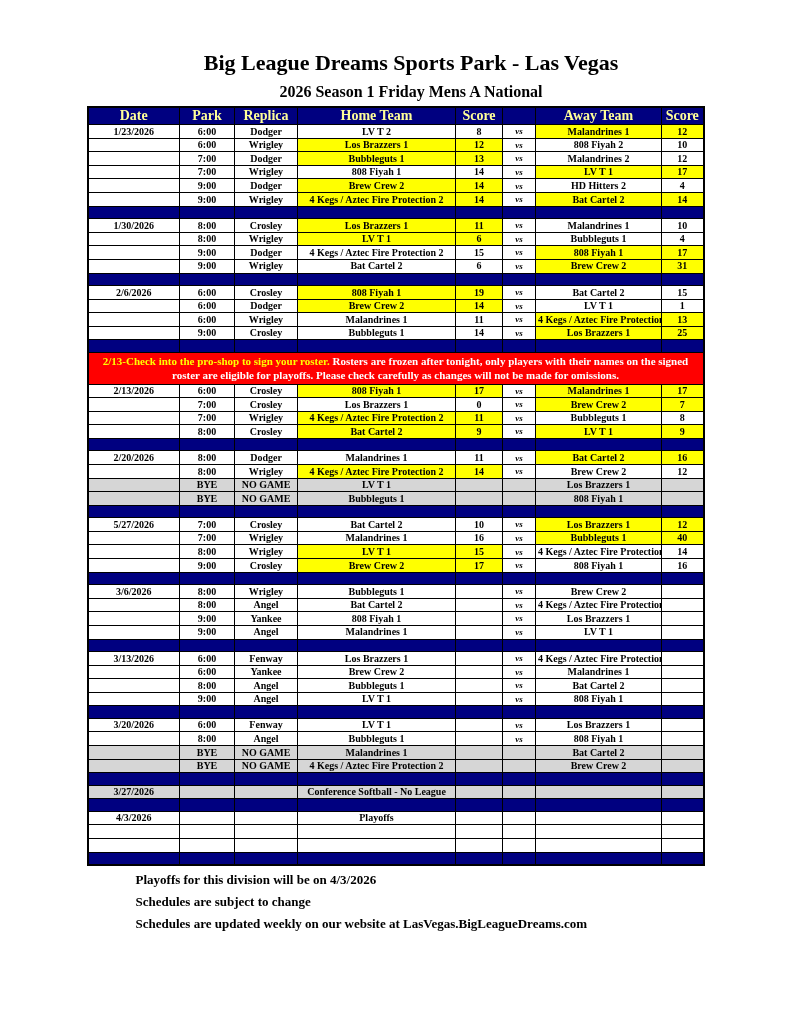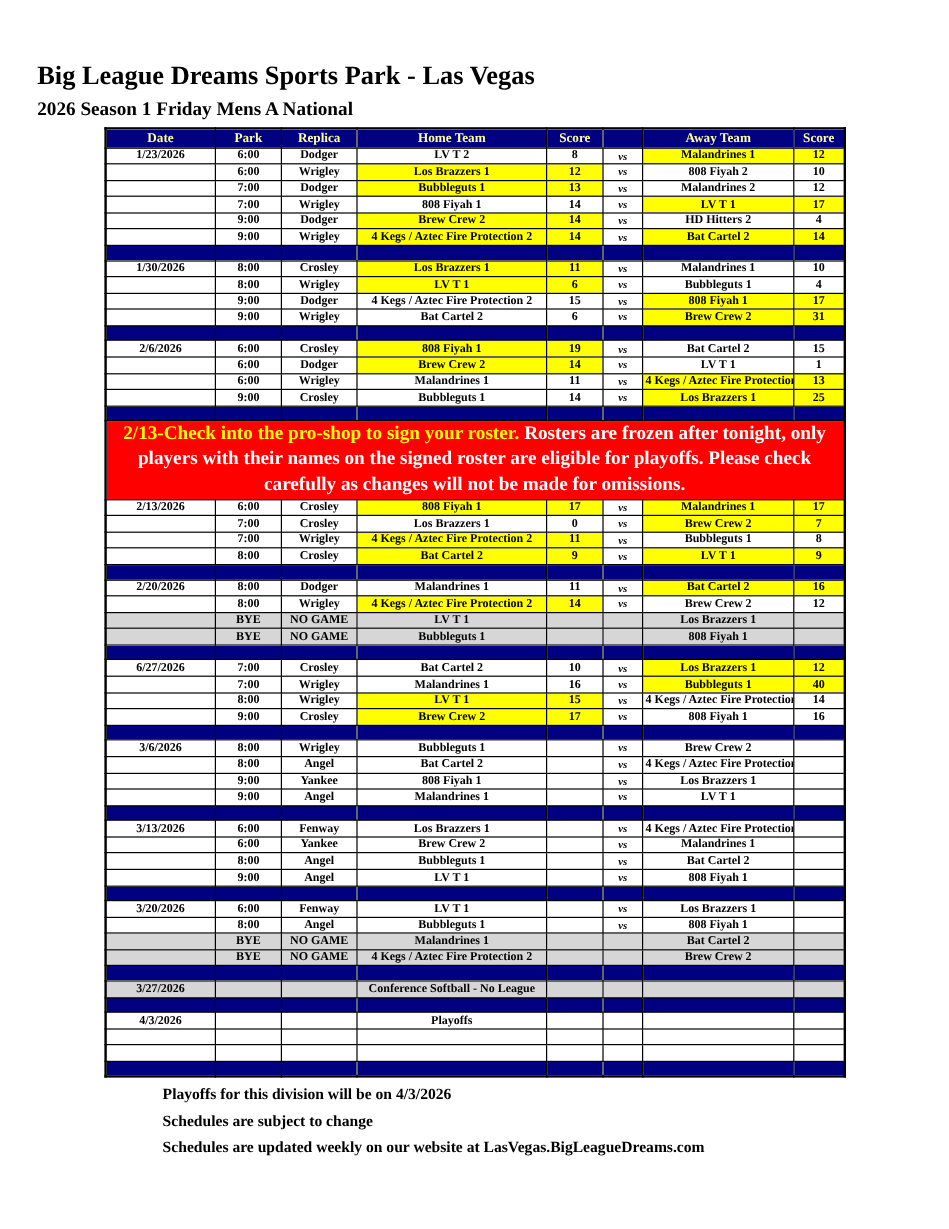--- a/index.html
+++ b/index.html
@@ -4,21 +4,21 @@
 <style>
   * { box-sizing: border-box; }
   html, body { margin: 0; padding: 0; background: #ffffff; }
   body {
     width: 791px; height: 1024px;
     font-family: "Liberation Serif", serif;
     color: #000;
   }
   .page { position: relative; width: 791px; height: 1024px; overflow: hidden; }
 
-  .header { padding-top: 50px; padding-left: 31px; }
+  .header { text-align: center; padding-top: 50px; padding-left: 31px; }
   .title   { font-size: 22px; font-weight: bold; margin: 0 0 7px 0; }
   .subtitle{ font-size: 16px; font-weight: bold; margin: 0 0 5px 0; }
   .note    { font-size: 12px; font-weight: bold; font-style: italic; margin: 0 0 7px 0; }
 
   table.schedule {
     border-collapse: collapse;
     table-layout: fixed;
     width: 616px;
     margin: 0 auto;
     border: 2px solid #000;
@@ -31,33 +31,33 @@
     font-weight: bold;
     text-align: center;
     vertical-align: middle;
     overflow: hidden;
     white-space: nowrap;
     line-height: 1.15;
   }
   .schedule thead th {
     background: var(--navy, #000080);
     color: var(--header-text, #FFFF99);
-    font-size: 11px;
+    font-size: 14px;
     height: 16px;
     margin-left: 46px;
   }
   tr.divider td { background: var(--navy, #000080); height: 12.5px; }
   td.hl        { background: var(--yellow, #FFFF00); }
   tr.gray td   { background: var(--gray, #D6D6D6); }
   td.vs-cell   { font-style: italic; font-size: 9px; }
   td.notice {
     background: var(--red, #FF0000);
     height: 28px;
     white-space: normal;
-    font-size: 16px;
+    font-size: 11px;
     line-height: 1.3;
     padding: 1px 6px;
   }
   .notice-hl   { color: var(--yellow, #FFFF00); }
   .notice-rest { color: #ffffff; }
 
   .footer {
     width: 616px;
     margin: 6px auto 0 auto;
     text-align: left;
@@ -364,21 +364,21 @@
           <td></td>
           <td></td>
           <td></td>
           <td></td>
           <td></td>
           <td></td>
           <td></td>
           <td></td>
         </tr>
         <tr>
-          <td>6/27/2026</td>
+          <td>5/27/2026</td>
           <td>7:00</td>
           <td>Crosley</td>
           <td>Bat Cartel 2</td>
           <td>10</td>
           <td class="vs-cell">vs</td>
           <td class="hl">Los Brazzers 1</td>
           <td class="hl">12</td>
         </tr>
         <tr>
           <td></td>

